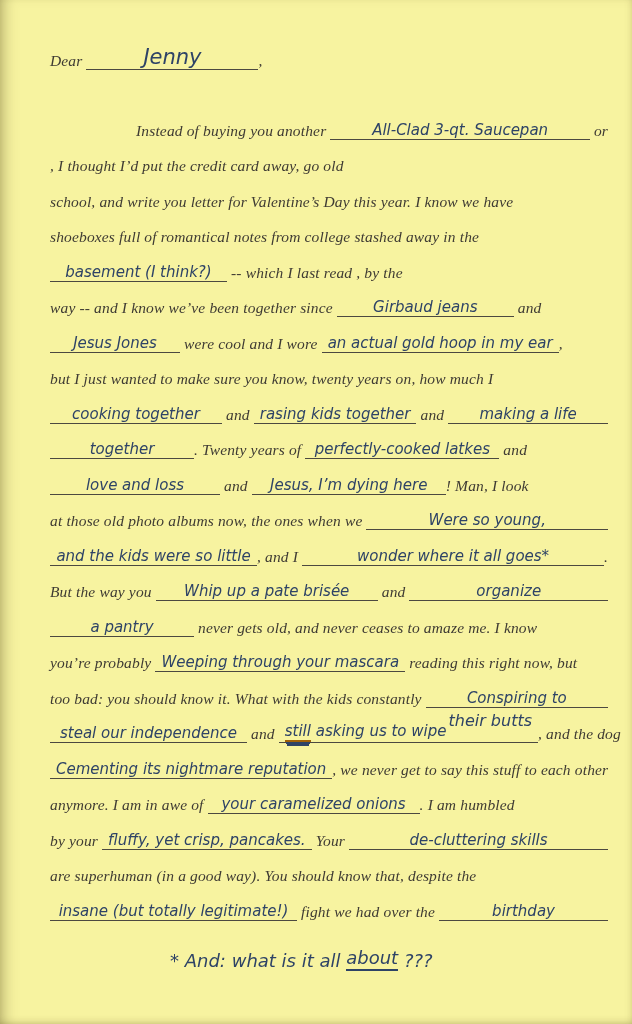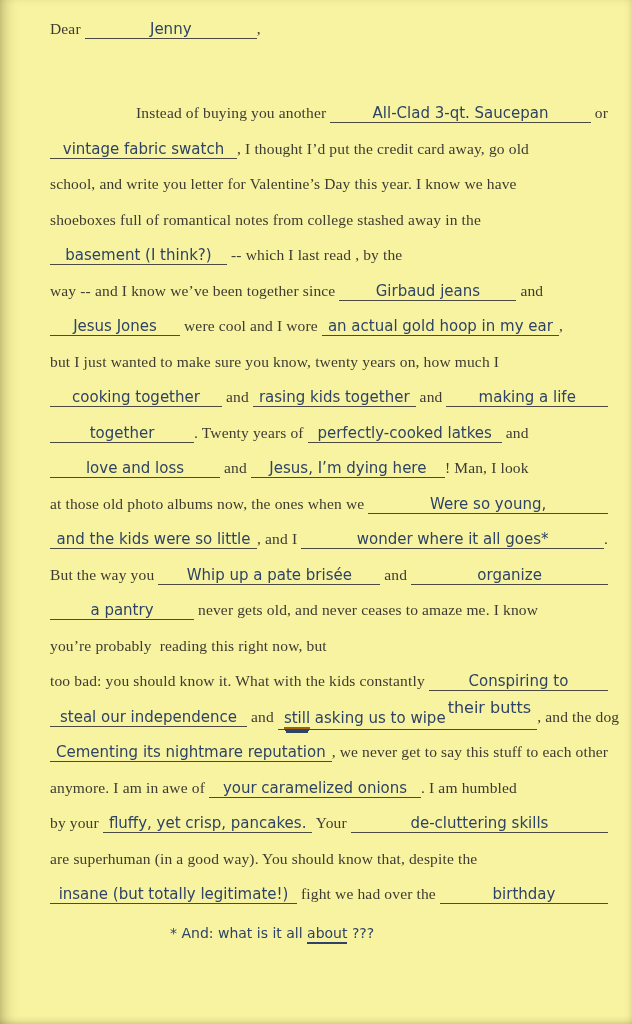--- a/index.html
+++ b/index.html
@@ -5,21 +5,21 @@
   html,body{margin:0;padding:0;}
   body{background:#e8e490;}
   .paper{
     width:632px;height:1024px;box-sizing:border-box;
     background:#f7f3a0;
     padding:20px 24px 0 50px;
     box-shadow:inset 12px 0 16px -11px rgba(80,70,25,.5), inset -5px 0 10px -7px rgba(80,70,25,.3), inset 0 -6px 10px -7px rgba(80,70,25,.35);
     overflow:hidden;
     font-family:"Liberation Serif",serif;
   }
-  .line{display:flex;align-items:flex-start;height:35.5px;white-space:pre;}
+  .line{display:flex;align-items:flex-end;height:35.5px;white-space:pre;font-style:italic;}
   .typed{
     font-family:"Liberation Serif",serif;
     font-size:15.5px;color:#3f3b33;letter-spacing:.15px;
     flex:0 0 auto;
   }
   .blank{
     font-family:"DejaVu Sans",sans-serif;
     font-size:15px;color:#2e4366;
     border-bottom:1.6px solid #4c4940;
     padding:0 6px;text-align:center;
@@ -35,47 +35,47 @@
     font-size:16px;padding-left:2px;
   }
   .triple{
     display:inline-block;line-height:1;
     border-bottom:2px solid #a16207;
     box-shadow:0 3px 0 -1px #2e4366, 0 6px 0 -2px #2e4366;
     padding-bottom:1px;
   }
   .u{border-bottom:2px solid #2e4366;padding-bottom:1px;}
   .dear{height:50px;margin-bottom:34px;}
-  .dear .blank{font-size:15px;}
+  .dear .blank{font-size:21px;}
   .indent{padding-left:86px;}
   .footnote{height:46px;margin-top:4px;padding-left:120px;}
-  .footnote .hand{font-size:14px;}
+  .footnote .hand{font-size:18px;}
 </style>
 </head>
 <body>
 
 <div class="paper">
   <div id="letter">
       <div class="line dear"><span class="typed">Dear </span><span class="blank" style="min-width: 160px;">Jenny</span><span class="typed">,</span></div>
       <div class="line indent"><span class="typed">Instead of buying you another </span><span class="blank fill">All-Clad 3-qt. Saucepan</span><span class="typed"> or</span></div>
-      <div class="line"><span class="blank" style="min-width: 175px;">vintage fabric swatch</span><span class="typed">, I thought I’d put the credit card away, go old</span></div>
+      <div class="line"><span class="typed">, I thought I’d put the credit card away, go old</span></div>
       <div class="line"><span class="typed">school, and write you letter for Valentine’s Day this year. I know we have</span></div>
       <div class="line"><span class="typed">shoeboxes full of romantical notes from college stashed away in the</span></div>
       <div class="line"><span class="blank" style="min-width: 165px;">basement (I think?)</span><span class="typed"> -- which I last read </span><span class="typed">, by the</span></div>
       <div class="line"><span class="typed">way -- and I know we’ve been together since </span><span class="blank" style="min-width: 165px;">Girbaud jeans</span><span class="typed"> and</span></div>
       <div class="line"><span class="blank" style="min-width: 118px;">Jesus Jones</span><span class="typed"> were cool and I wore </span><span class="blank" style="min-width: 220px;">an actual gold hoop in my ear</span><span class="typed">,</span></div>
       <div class="line"><span class="typed">but I just wanted to make sure you know, twenty years on, how much I</span></div>
       <div class="line"><span class="blank" style="min-width: 160px;">cooking together</span><span class="typed"> and </span><span class="blank">rasing kids together</span><span class="typed"> and </span><span class="blank fill">making a life</span></div>
       <div class="line"><span class="blank" style="min-width: 132px;">together</span><span class="typed">. Twenty years of </span><span class="blank" style="min-width: 182px;">perfectly-cooked latkes</span><span class="typed"> and</span></div>
       <div class="line"><span class="blank" style="min-width: 158px;">love and loss</span><span class="typed"> and </span><span class="blank" style="min-width: 182px;">Jesus, I’m dying here</span><span class="typed">! Man, I look</span></div>
       <div class="line"><span class="typed">at those old photo albums now, the ones when we </span><span class="blank fill">Were so young,</span></div>
       <div class="line"><span class="blank" style="min-width: 195px;">and the kids were so little</span><span class="typed">, and I </span><span class="blank fill">wonder where it all goes*</span><span class="typed">.</span></div>
       <div class="line"><span class="typed">But the way you </span><span class="blank" style="min-width: 210px;">Whip up a pate brisée</span><span class="typed"> and </span><span class="blank fill">organize</span></div>
       <div class="line"><span class="blank" style="min-width: 132px;">a pantry</span><span class="typed"> never gets old, and never ceases to amaze me. I know</span></div>
-      <div class="line"><span class="typed">you’re probably </span><span class="typed"> reading this right now, but</span></div>
+      <div class="line"><span class="typed">you’re probably </span><span class="blank">Weeping through your mascara</span><span class="typed"> reading this right now, but</span></div>
       <div class="line"><span class="typed">too bad: you should know it. What with the kids constantly </span><span class="blank fill">Conspiring to</span></div>
       <div class="line"><span class="blank" style="min-width: 185px;">steal our independence</span><span class="typed"> and </span><span class="blank"><span class="triple">still</span><span class=""> asking us to wipe</span><span class="sup">their butts</span></span><span class="typed">, and the dog</span></div>
       <div class="line"><span class="blank">Cementing its nightmare reputation</span><span class="typed">, we never get to say this stuff to each other</span></div>
       <div class="line"><span class="typed">anymore. I am in awe of </span><span class="blank" style="min-width: 200px;">your caramelized onions</span><span class="typed">. I am humbled</span></div>
       <div class="line"><span class="typed">by your </span><span class="blank">fluffy, yet crisp, pancakes.</span><span class="typed"> Your </span><span class="blank fill">de-cluttering skills</span></div>
       <div class="line"><span class="typed">are superhuman (in a good way). You should know that, despite the</span></div>
       <div class="line"><span class="blank" style="min-width: 235px;">insane (but totally legitimate!)</span><span class="typed"> fight we had over the </span><span class="blank fill">birthday</span></div>
       <div class="line footnote"><span class="hand">* And: what is it all </span><span class="hand u">about</span><span class="hand"> ???</span></div>
     </div>
 </div>

